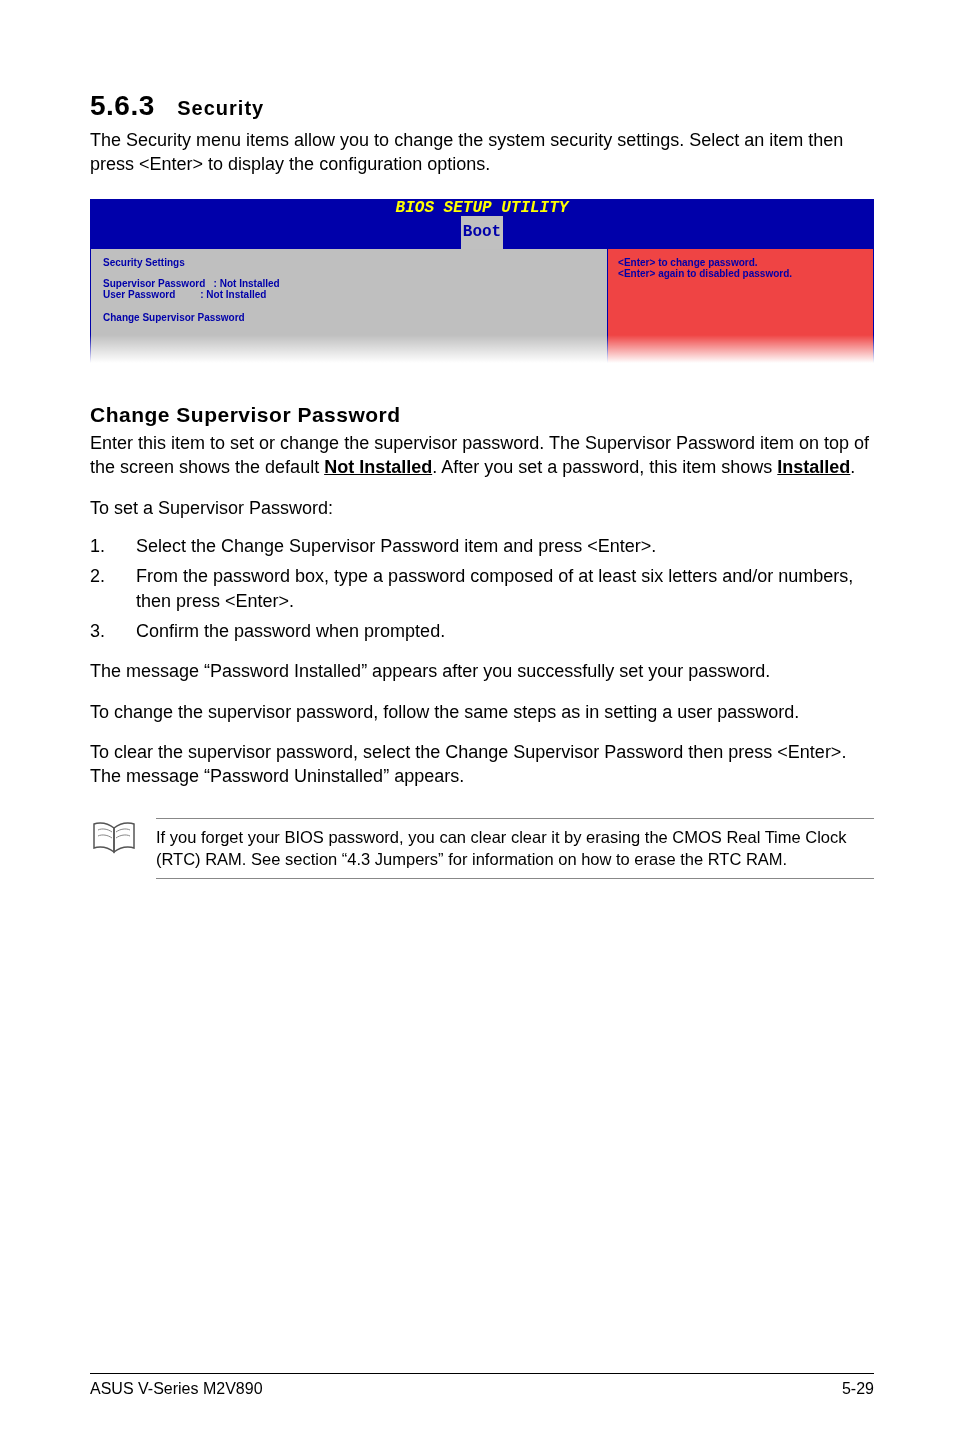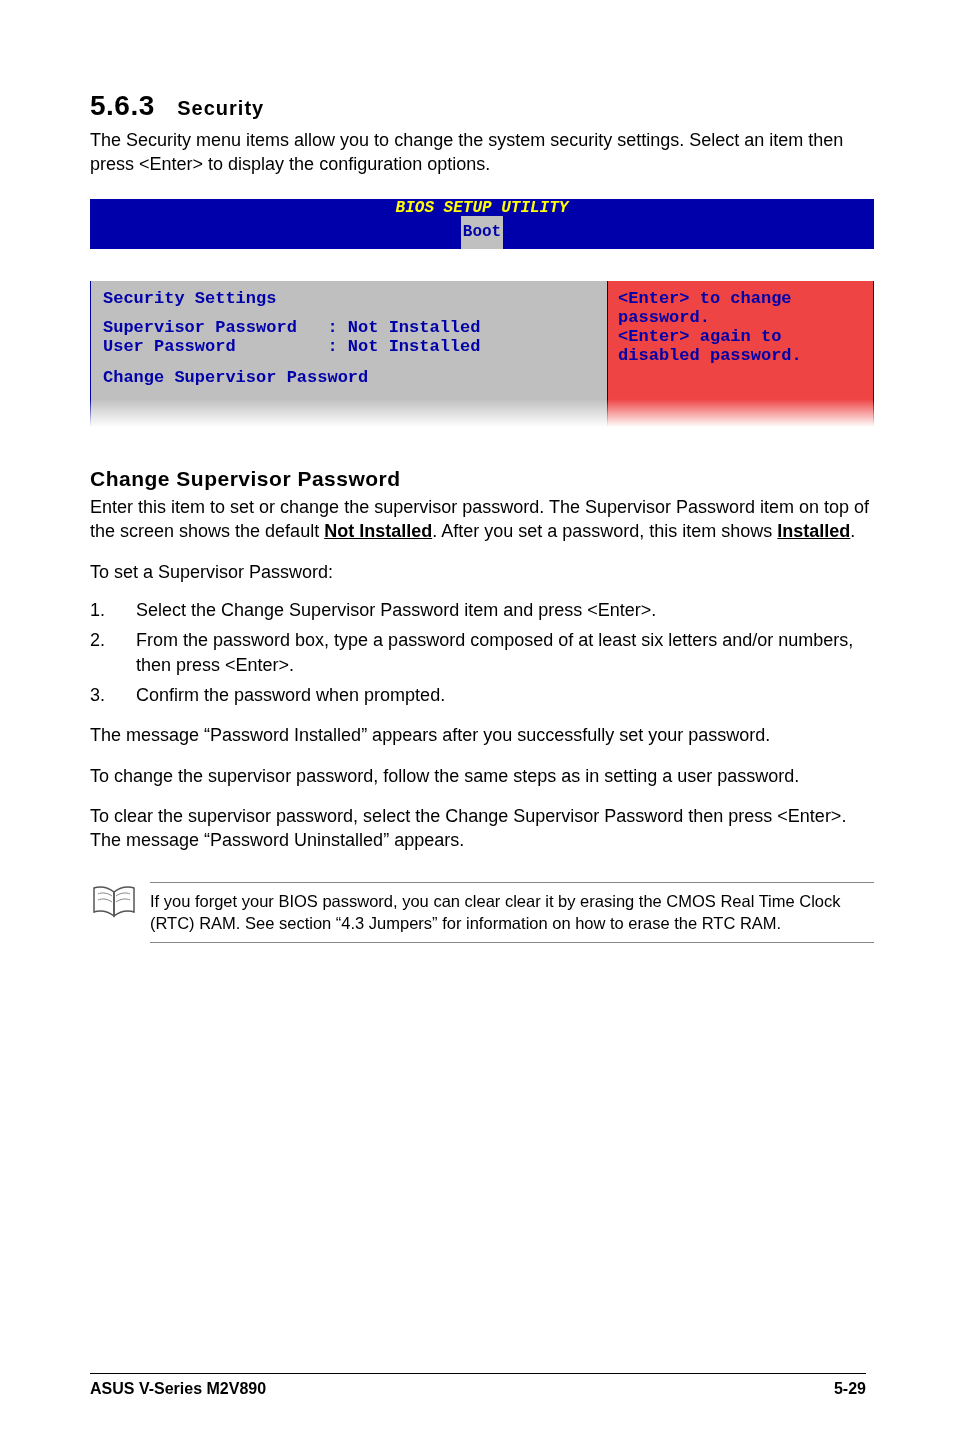--- a/index.html
+++ b/index.html
@@ -52,24 +52,23 @@
     display: inline-block;
     background: #c0c0c0;
     color: #0000aa;
     padding: 8px 2px;
     line-height: 1.05;
   }
   .bios-body {
     display: flex;
     border-left: 1px solid #0000aa;
     border-right: 1px solid #0000aa;
-    font-family: Liberation Mono, monospace;
+    font-family: Liberation Sans, sans-serif;
     font-weight: bold;
-    font-size: 17px;
-    margin-top: 32px;
+    font-size: 10px;
   }
   .bios-left {
     flex: 0 0 66%;
     background: #bfbfbf;
     padding: 8px 12px 40px 12px;
     color: #0000aa;
     position: relative;
   }
   .bios-right {
     flex: 1;
@@ -114,42 +113,42 @@
   }
   ol.steps li .num {
     width: 46px;
     flex-shrink: 0;
   }
   ol.steps li .txt { flex: 1; }
   .note-block {
     display: flex;
     align-items: flex-start;
     margin-top: 30px;
-    gap: 12px;
+    gap: 18px;
   }
   .note-icon svg { width: 48px; height: 40px; }
   .note-text {
     flex: 1;
     border-top: 1px solid #888;
     border-bottom: 1px solid #888;
     padding: 8px 0;
     font-size: 16.5px;
     line-height: 1.3;
   }
   .footer {
     position: absolute;
     bottom: 40px;
     left: 90px;
-    right: 88px;
+    right: 80px;
     border-top: 1px solid #000;
     padding-top: 6px;
     display: flex;
     justify-content: space-between;
     font-family: "Arial Black", Arial, sans-serif;
-    font-weight: 700;
+    font-weight: 400;
     font-size: 16px;
   }
 </style>
 </head>
 <body>
 
 <div>
   <span class="section-num">5.6.3</span>
   <span class="section-title">Security</span>
 </div>

